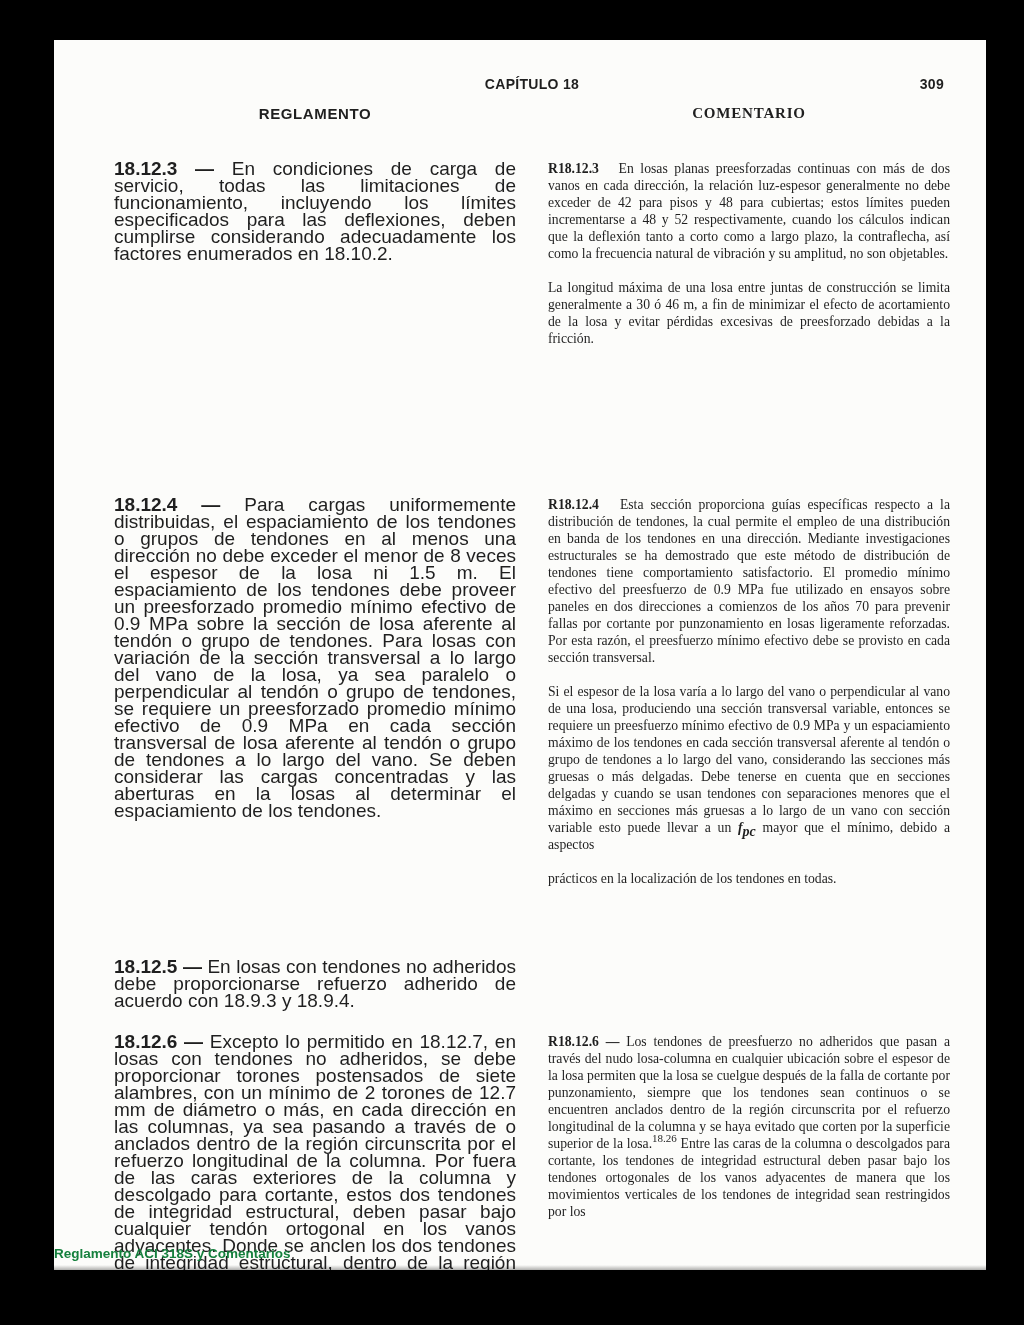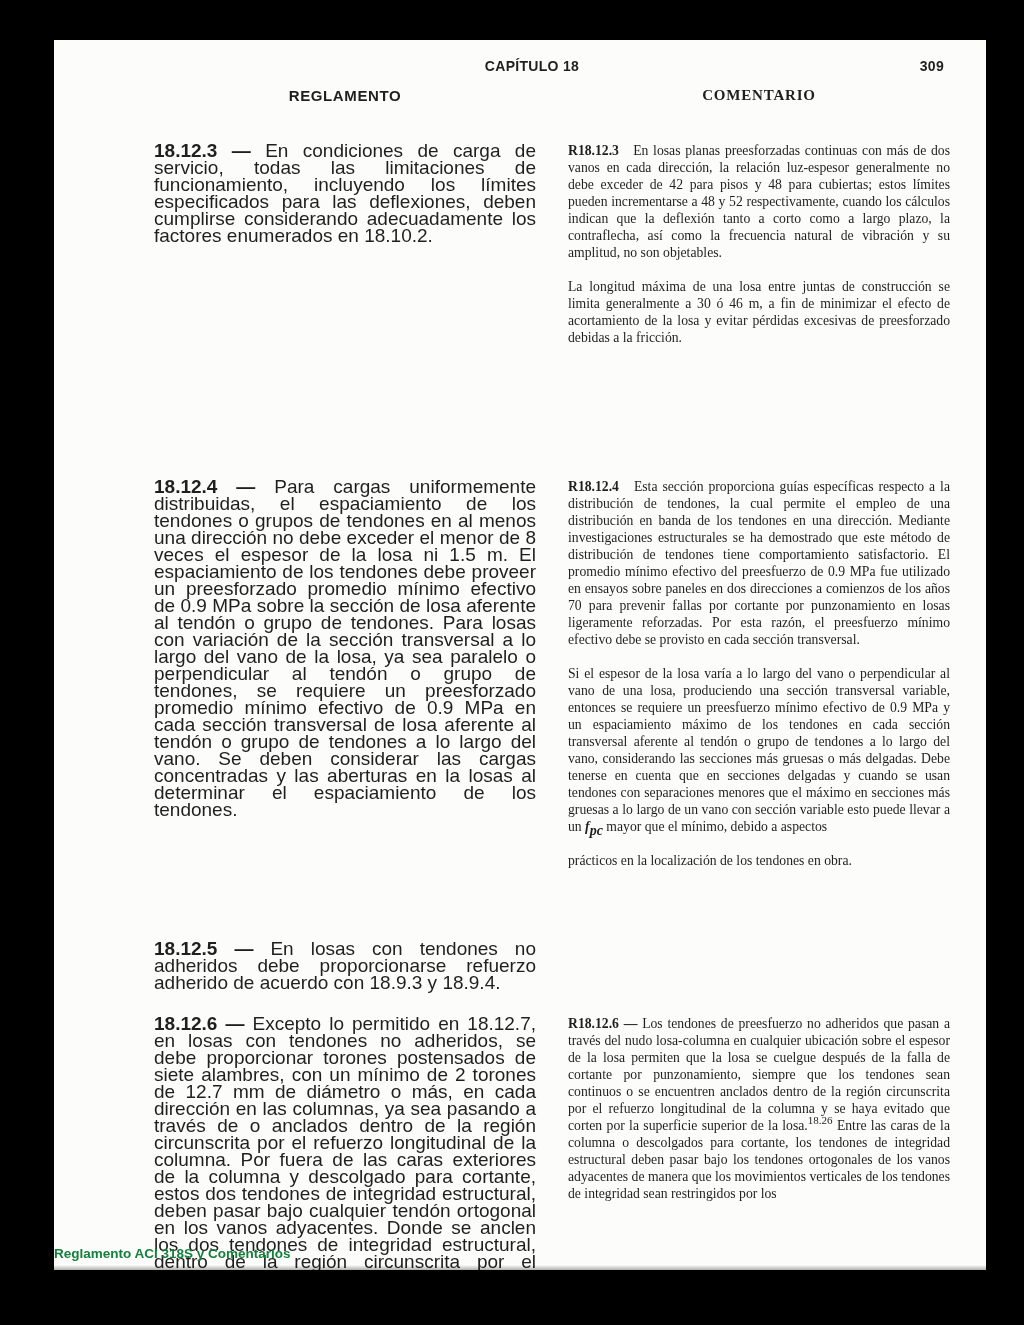--- a/index.html
+++ b/index.html
@@ -22,36 +22,35 @@
     color: #1f1f1f;
     overflow: hidden;
   }
   .page::after {
     content: "";
     position: absolute;
     left: 0; right: 0; bottom: 0;
     height: 5px;
     background: linear-gradient(rgba(0,0,0,0), rgba(0,0,0,0.30));
   }
-  .content { padding: 18px 36px 0 60px; }
+  .content { padding: 36px 36px 0 60px; }
 
   .page-header {
     position: relative;
     text-align: center;
     font-weight: bold;
     font-size: 14px;
     letter-spacing: 0.3px;
   }
   .page-number { position: absolute; right: 6px; top: 0; }
 
   .col-titles, .row {
     display: grid;
     grid-template-columns: 1fr 1fr;
     column-gap: 32px;
-    margin-left: 40px;
   }
   .col-titles { margin-top: 13px; }
   .col-title { text-align: center; font-weight: bold; font-size: 15px; }
   .col-title.sans { font-family: "Liberation Sans", sans-serif; letter-spacing: 0.6px; }
   .col-title.serif { font-family: Liberation Serif, serif; letter-spacing: 0.8px; }
 
   .row { margin-top: 24px; }
   .row.r1 { margin-top: 38px; min-height: 312px; }
   .row.r2 { min-height: 438px; }
   .row.r3 { min-height: 48px; }
@@ -113,21 +112,21 @@
       </div>
     </div>
 
     <div class="row r2">
       <div class="col-left">
         <p><b class="lbl">18.12.4 —</b><span> Para cargas uniformemente distribuidas, el espaciamiento de los tendones o grupos de tendones en al menos una dirección no debe exceder el menor de 8 veces el espesor de la losa ni 1.5 m. El espaciamiento de los tendones debe proveer un preesforzado promedio mínimo efectivo de 0.9 MPa sobre la sección de losa aferente al tendón o grupo de tendones. Para losas con variación de la sección transversal a lo largo del vano de la losa, ya sea paralelo o perpendicular al tendón o grupo de tendones, se requiere un preesforzado promedio mínimo efectivo de 0.9 MPa en cada sección transversal de losa aferente al tendón o grupo de tendones a lo largo del vano. Se deben considerar las cargas concentradas y las aberturas en la losas al determinar el espaciamiento de los tendones.</span></p>
       </div>
       <div class="col-right">
         <p><b class="lbl">R18.12.4</b><span>&nbsp;&nbsp; Esta sección proporciona guías específicas respecto a la distribución de tendones, la cual permite el empleo de una distribución en banda de los tendones en una dirección. Mediante investigaciones estructurales se ha demostrado que este método de distribución de tendones tiene comportamiento satisfactorio. El promedio mínimo efectivo del preesfuerzo de 0.9 MPa fue utilizado en ensayos sobre paneles en dos direcciones a comienzos de los años 70 para prevenir fallas por cortante por punzonamiento en losas ligeramente reforzadas. Por esta razón, el preesfuerzo mínimo efectivo debe se provisto en cada sección transversal.</span></p>
         <p><span>Si el espesor de la losa varía a lo largo del vano o perpendicular al vano de una losa, produciendo una sección transversal variable, entonces se requiere un preesfuerzo mínimo efectivo de 0.9 MPa y un espaciamiento máximo de los tendones en cada sección transversal aferente al tendón o grupo de tendones a lo largo del vano, considerando las secciones más gruesas o más delgadas. Debe tenerse en cuenta que en secciones delgadas y cuando se usan tendones con separaciones menores que el máximo en secciones más gruesas a lo largo de un vano con sección variable esto puede llevar a un </span><span class="fpc"><span>f</span><sub>pc</sub></span><span> mayor que el mínimo, debido a aspectos</span></p>
-        <p><span>prácticos en la localización de los tendones en obra.</span></p>
+        <p><span>prácticos en la localización de los tendones en todas.</span></p>
       </div>
     </div>
 
     <div class="row r3">
       <div class="col-left">
         <p><b class="lbl">18.12.5 —</b><span> En losas con tendones no adheridos debe proporcionarse refuerzo adherido de acuerdo con 18.9.3 y 18.9.4.</span></p>
       </div>
       <div class="col-right"></div>
     </div>
 

